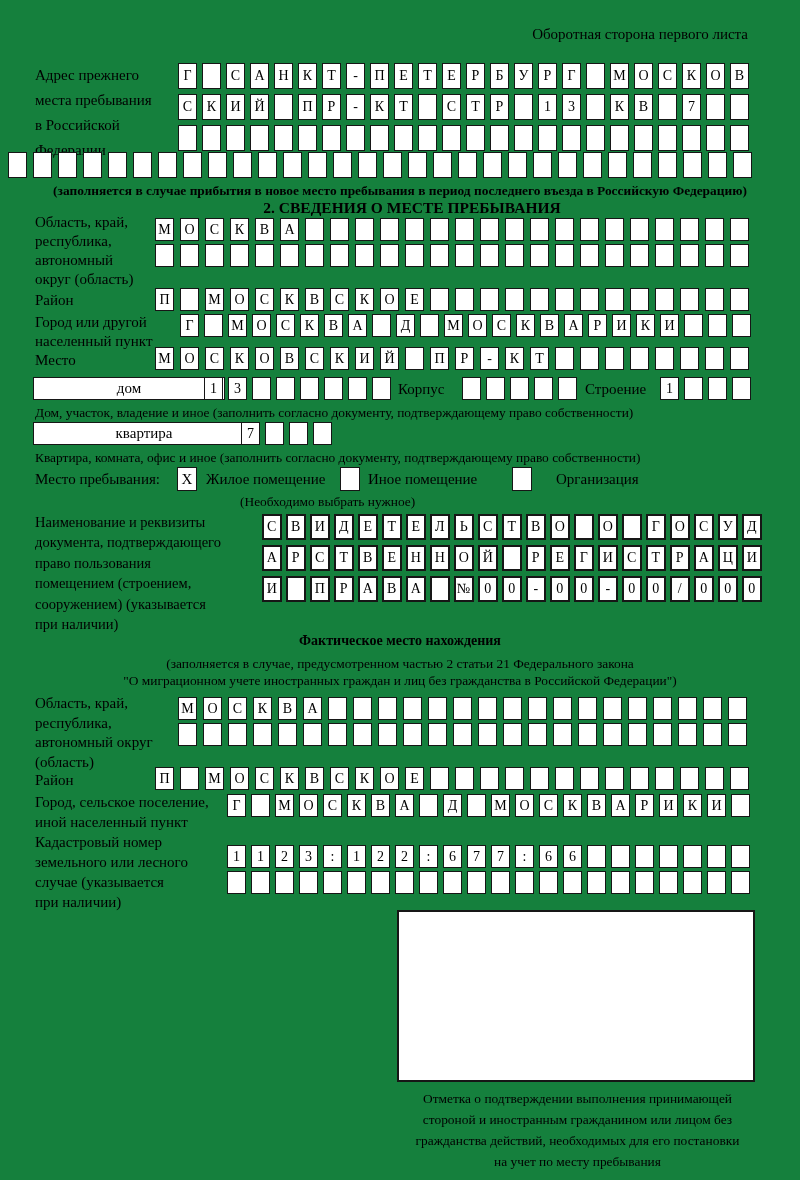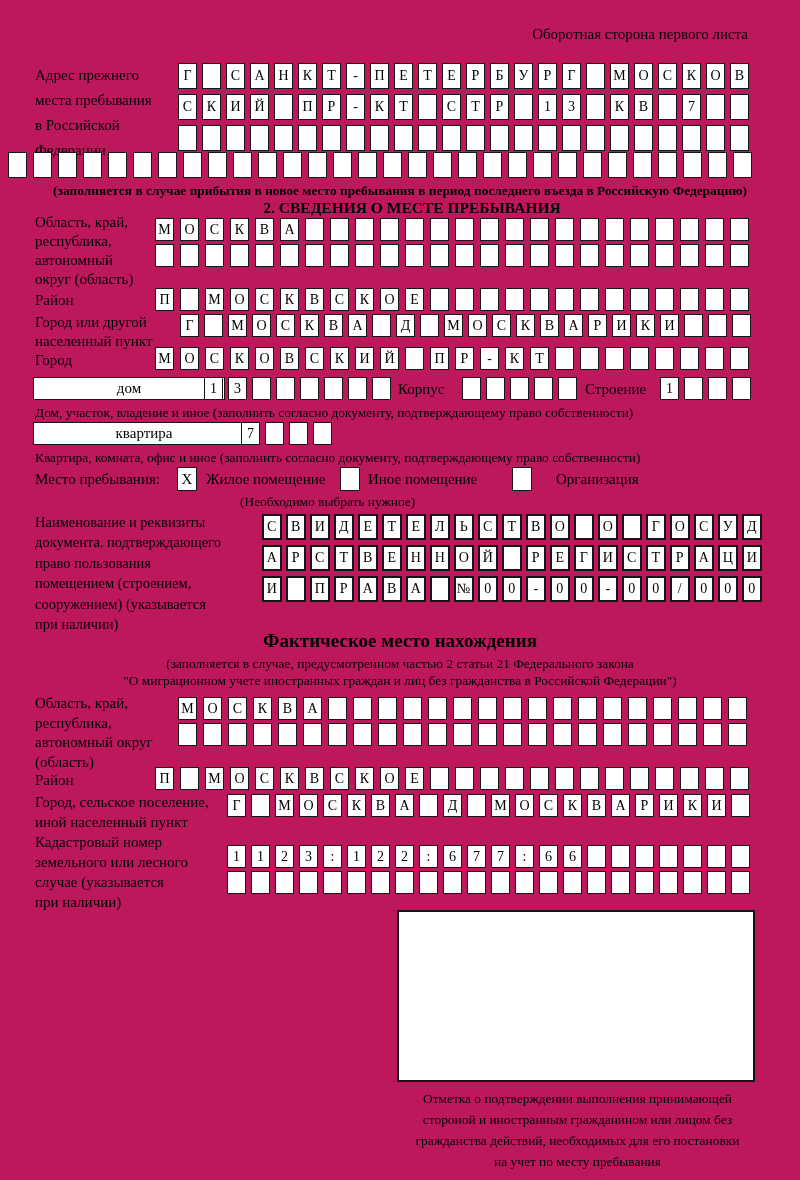--- a/index.html
+++ b/index.html
@@ -1,17 +1,17 @@
 <!DOCTYPE html>
 <html><head>
 <meta charset="utf-8">
 <style>
   html,body{margin:0;padding:0;background:#ffffff;}
   .page{
-    position:relative;width:800px;height:1180px;background:#be185d;
+    position:relative;width:800px;height:1180px;background:#15803d;
     font-family:"Liberation Serif","DejaVu Serif",serif;color:#000;overflow:hidden;
   }
   .t{position:absolute;font-size:15px;line-height:19px;white-space:pre-line;}
   .cap{font-size:13.4px;line-height:17px;}
   .ctr{left:0;width:800px;text-align:center;}
   .b{font-weight:bold;}
   .cr{position:absolute;display:flex;gap:5px;}
   .cr .cell{
     flex:0 0 auto;width:19px;height:23px;border:1.6px solid #161616;box-sizing:border-box;
     display:flex;align-items:center;justify-content:center;font-size:14px;background:#fff;
@@ -262,21 +262,21 @@
       <span class="cell">А</span>
       <span class="cell">Р</span>
       <span class="cell">И</span>
       <span class="cell">К</span>
       <span class="cell">И</span>
       <span class="cell"></span>
       <span class="cell"></span>
       <span class="cell"></span>
     </div>
 
-  <div class="t" style="left:35px;top:351px;">Город</div>
+  <div class="t" style="left:35px;top:351px;">Место</div>
   <div class="cr g6" style="left:155px;top:347px;">
       <span class="cell">М</span>
       <span class="cell">О</span>
       <span class="cell">С</span>
       <span class="cell">К</span>
       <span class="cell">О</span>
       <span class="cell">В</span>
       <span class="cell">С</span>
       <span class="cell">К</span>
       <span class="cell">И</span>
@@ -412,21 +412,21 @@
       <span class="cell">0</span>
       <span class="cell">-</span>
       <span class="cell">0</span>
       <span class="cell">0</span>
       <span class="cell">/</span>
       <span class="cell">0</span>
       <span class="cell">0</span>
       <span class="cell">0</span>
     </div>
 
-  <div class="t ctr b" style="top:631px;font-size:19px;text-align:center;">Фактическое место нахождения</div>
+  <div class="t ctr b" style="top:631px;font-size:14px;text-align:center;">Фактическое место нахождения</div>
   <div class="t cap ctr" style="top:655px;">(заполняется в случае, предусмотренном частью 2 статьи 21 Федерального закона
 "О миграционном учете иностранных граждан и лиц без гражданства в Российской Федерации")</div>
 
   <div class="t" style="left:35px;top:694px;line-height:19.5px;">Область, край,
 республика,
 автономный округ
 (область)</div>
   <div class="cr g6" style="left:178px;top:697px;">
       <span class="cell">М</span>
       <span class="cell">О</span>

